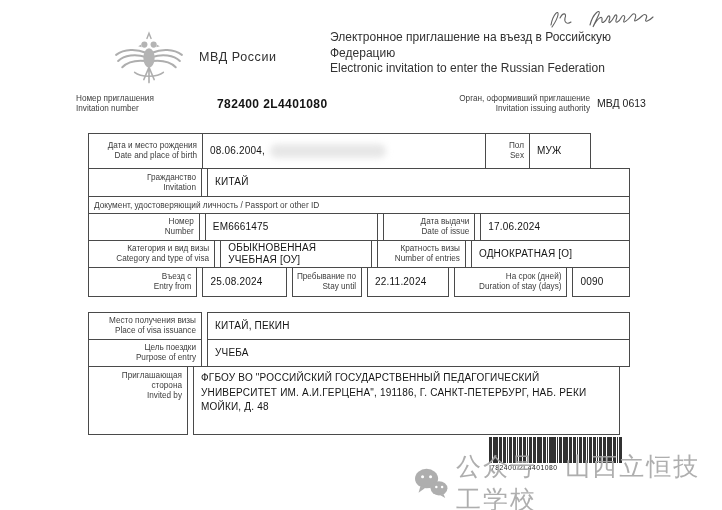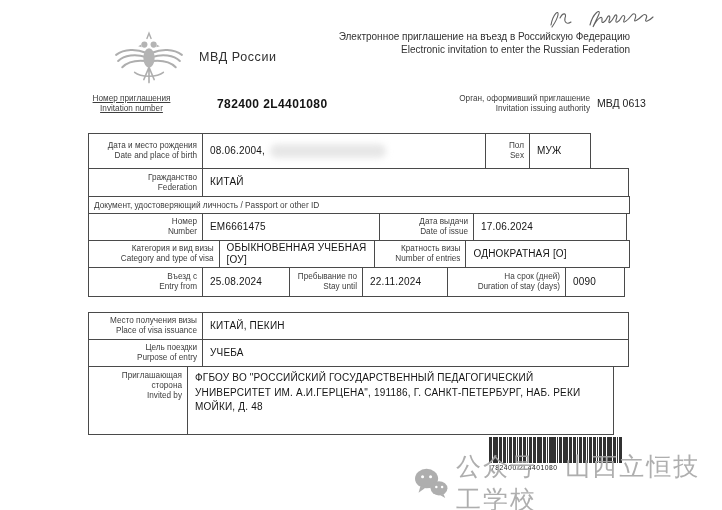--- a/index.html
+++ b/index.html
@@ -4,34 +4,34 @@
 <style>
   html,body{margin:0;padding:0;background:#ffffff;}
   .page{
     position:relative;width:722px;height:510px;background:#ffffff;overflow:hidden;
     font-family:"Liberation Sans", sans-serif;color:#161616;
   }
   
   .emblem{position:absolute;left:112px;top:31px;width:74px;height:58px;filter:blur(.4px);opacity:.95;}
   .agency{position:absolute;left:199px;top:50px;font-size:12.5px;letter-spacing:.6px;color:#2f2f2f;}
   .signature{position:absolute;left:543px;top:4px;width:152px;height:27px;opacity:.8;}
-  .doc-title{position:absolute;left:330px;top:30px;width:300px;text-align:right;
-    font-size:10px;line-height:1.3;color:#323232;}
-  
-  .inv-label{position:absolute;left:60px;top:94px;width:143px;text-align:center;
-    font-size:8.2px;line-height:1.25;color:#3d3d3d;text-decoration:underline;}
+  .doc-title{position:absolute;left:330px;top:30px;width:300px;
+    font-size:12px;line-height:1.3;color:#323232;}
+  
+  .inv-label{position:absolute;left:76px;top:94px;width:143px;text-align:left;
+    font-size:8.2px;line-height:1.25;color:#3d3d3d;}
   .inv-value{position:absolute;left:217px;top:97px;font-size:12px;font-weight:bold;
     letter-spacing:.4px;color:#141414;}
   .auth-label{position:absolute;left:390px;top:94px;width:200px;text-align:right;
     font-size:8.2px;line-height:1.25;color:#3d3d3d;}
   .auth-value{position:absolute;left:597px;top:97px;font-size:10.5px;color:#1c1c1c;}
   
   .tbl{position:absolute;left:88px;top:133px;width:542px;}
   .row{display:flex;}
-  .row + .row{margin-top:-1px;}
+  .row + .row{margin-top:-1px;gap:6px;}
   .c{box-sizing:border-box;border:1px solid #4a4a4a;background:#fff;display:flex;}
   .c + .c{margin-left:-1px;}
   .lab{flex-direction:column;justify-content:center;align-items:flex-end;
     text-align:right;padding:1px 5px 1px 2px;font-size:8.2px;line-height:1.2;color:#3d3d3d;}
   .val{align-items:center;padding:1px 4px 1px 7px;font-size:10px;color:#141414;
     letter-spacing:.2px;line-height:1.25;}
   .hdr{align-items:center;padding-left:5px;font-size:8.3px;color:#3d3d3d;}
   .val.top{align-items:flex-start;padding-top:4px;line-height:1.45;}
   .blurblob{display:inline-block;width:116px;height:14px;background:#e7e7e7;
     border-radius:8px;filter:blur(3px);margin-left:5px;vertical-align:middle;}
@@ -116,21 +116,21 @@
         <div>Sex</div>
       </div>
       <div class="c val" style="width:62px;">
         <span>МУЖ</span>
       </div>
     </div>
 
     <div class="row" style="height:29px;">
       <div class="c lab" style="width:115px;">
         <div>Гражданство</div>
-        <div>Federation</div>
+        <div>Invitation</div>
       </div>
       <div class="c val" style="width:427px;">
         <span>КИТАЙ</span>
       </div>
     </div>
 
     <div class="row" style="height:18px;">
       <div class="c hdr" style="width:542px;">
         <span>Документ, удостоверяющий личность / Passport or other ID</span>
       </div>

